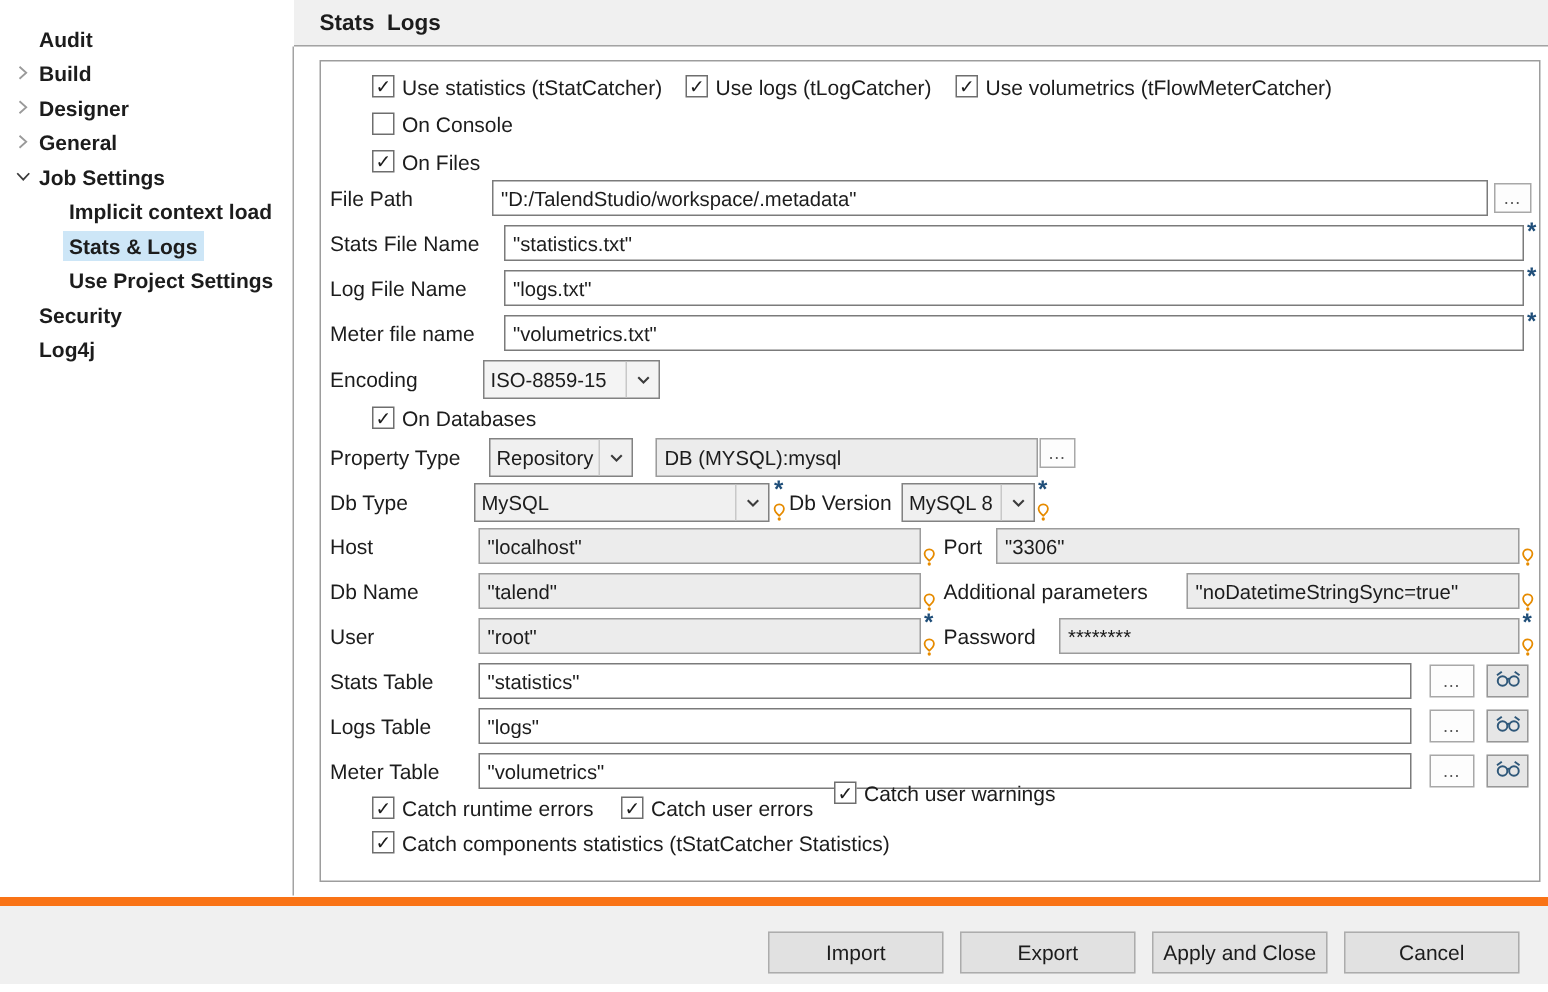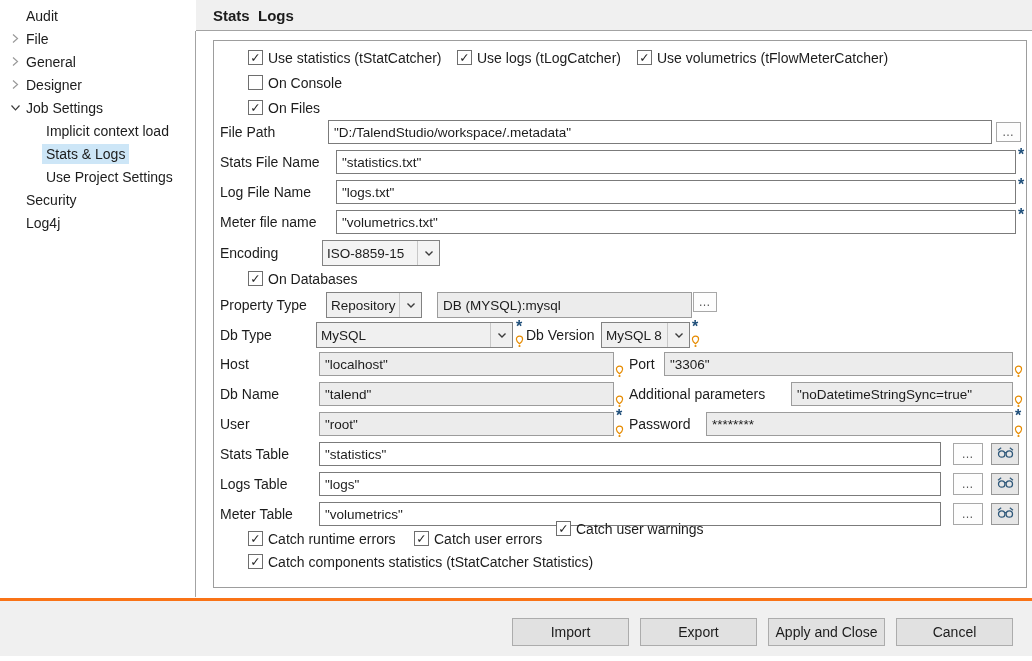--- a/index.html
+++ b/index.html
@@ -3,21 +3,21 @@
 <meta charset="utf-8">
 <style>
   * { box-sizing: border-box; }
   html,body { margin:0; padding:0; }
   body {
     width:1032px; height:661px; position:relative; overflow:hidden;
     background:#ffffff; color:#1c1c1c;
     font-family:"Liberation Sans","DejaVu Sans",sans-serif; font-size:14px;
   }
   
-  .tree { position:absolute; left:0; top:0; width:195px; height:597px; background:#fff; padding-top:4px; }
+  .tree { position:absolute; left:0; top:0; width:195px; height:597px; background:#fff; padding-top:14px;font-weight:bold; }
   .titem { height:23px; display:flex; align-items:center; cursor:default; }
   .titem.child { padding-left:20px; }
   .twisty { width:14px; margin-left:8px; display:flex; justify-content:center; align-items:center; flex:none; }
   .tlabel { padding:2px 4px; margin-left:0; white-space:nowrap; }
   .tlabel.sel { background:#cde6f7; }
   .vline { position:absolute; left:195px; top:31px; width:1px; height:566px; background:#a3a3a3; }
   
   .hdr { position:absolute; left:196px; top:0; width:836px; height:31px; background:#f0f0f0;
          border-bottom:1px solid #a3a3a3; display:flex; align-items:center; padding-left:17px; }
   .hdr .title { font-weight:bold; font-size:15px; white-space:pre; }
@@ -40,55 +40,55 @@
   .combo .carrow { width:22px; flex:none; display:flex; justify-content:center; align-items:center;
                    border-left:1px solid #c8c8c8; align-self:stretch; }
   
   .mini { position:absolute; border:1px solid #a8a8a8; background:#fdfdfd; color:#555;
           display:flex; align-items:center; justify-content:center; font-size:12px; letter-spacing:1px; cursor:default; }
   .mini.gbtn { background:#e6e6e6; border-color:#979797; }
   
   .req { position:absolute; color:#1f4e79; font-weight:bold; font-size:16px; line-height:14px; }
   .pin { position:absolute; width:9px; height:13px; }
   
-  .footer { position:absolute; left:0; top:598px; width:1032px; height:58px; background:#f0f0f0; border-top:3px solid #f97316; }
+  .footer { position:absolute; left:0; top:598px; width:1032px; height:58px; background:#f0f0f0; border-top:6px solid #f97316; }
   .btn { position:absolute; top:17px; width:117px; height:28px; background:#e1e1e1; border:1px solid #acacac;
          display:flex; align-items:center; justify-content:center; font-size:14px; cursor:default; }
 </style>
 </head>
 <body>
 
 <div class="tree">
   <div class="titem">
     <span class="twisty"></span>
     <span class="tlabel">Audit</span>
   </div>
   <div class="titem">
     <span class="twisty">
         <svg width="8" height="11" viewBox="0 0 8 11">
           <path d="M2 1.5 L6.5 5.5 L2 9.5" fill="none" stroke="#9a9a9a" stroke-width="1.2"></path>
         </svg>
       </span>
-    <span class="tlabel">File</span>
+    <span class="tlabel">Build</span>
   </div>
   <div class="titem">
     <span class="twisty">
         <svg width="8" height="11" viewBox="0 0 8 11">
           <path d="M2 1.5 L6.5 5.5 L2 9.5" fill="none" stroke="#9a9a9a" stroke-width="1.2"></path>
         </svg>
       </span>
-    <span class="tlabel">General</span>
+    <span class="tlabel">Designer</span>
   </div>
   <div class="titem">
     <span class="twisty">
         <svg width="8" height="11" viewBox="0 0 8 11">
           <path d="M2 1.5 L6.5 5.5 L2 9.5" fill="none" stroke="#9a9a9a" stroke-width="1.2"></path>
         </svg>
       </span>
-    <span class="tlabel">Designer</span>
+    <span class="tlabel">General</span>
   </div>
   <div class="titem">
     <span class="twisty">
         <svg width="11" height="8" viewBox="0 0 11 8">
           <path d="M1.5 1.5 L5.5 5.8 L9.5 1.5" fill="none" stroke="#3c3c3c" stroke-width="1.2"></path>
         </svg>
       </span>
     <span class="tlabel">Job Settings</span>
   </div>
   <div class="titem child">

